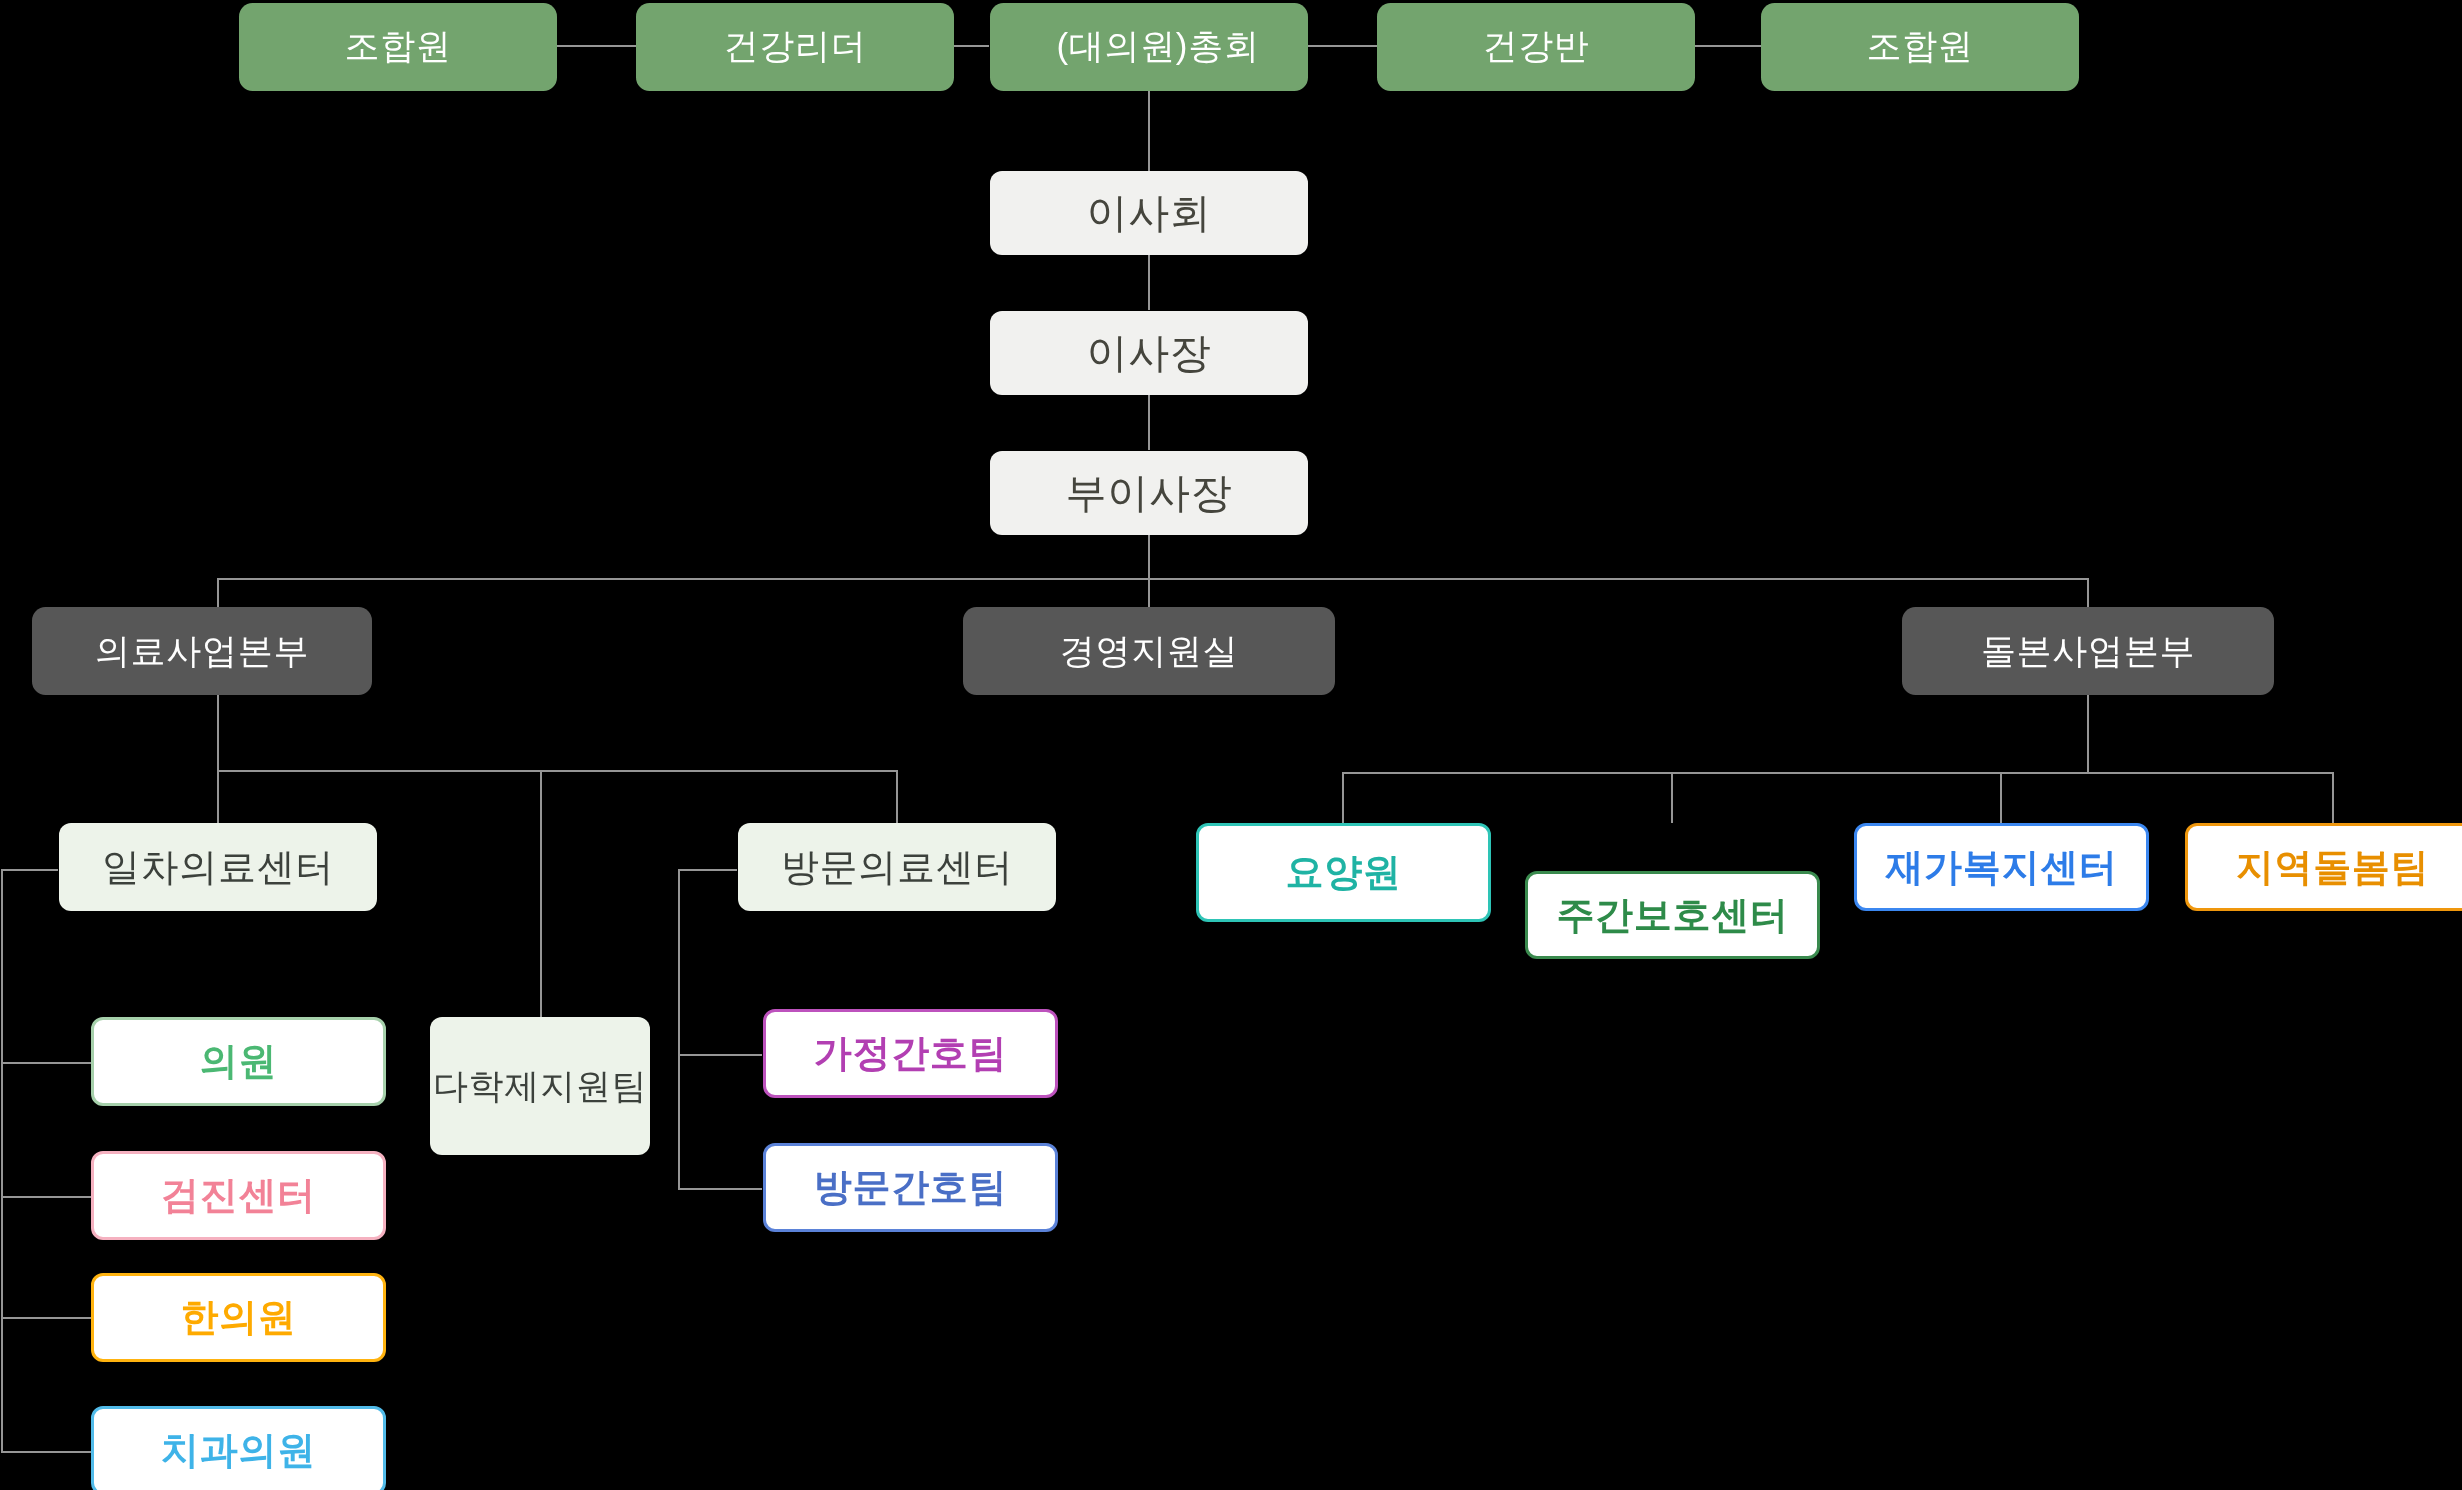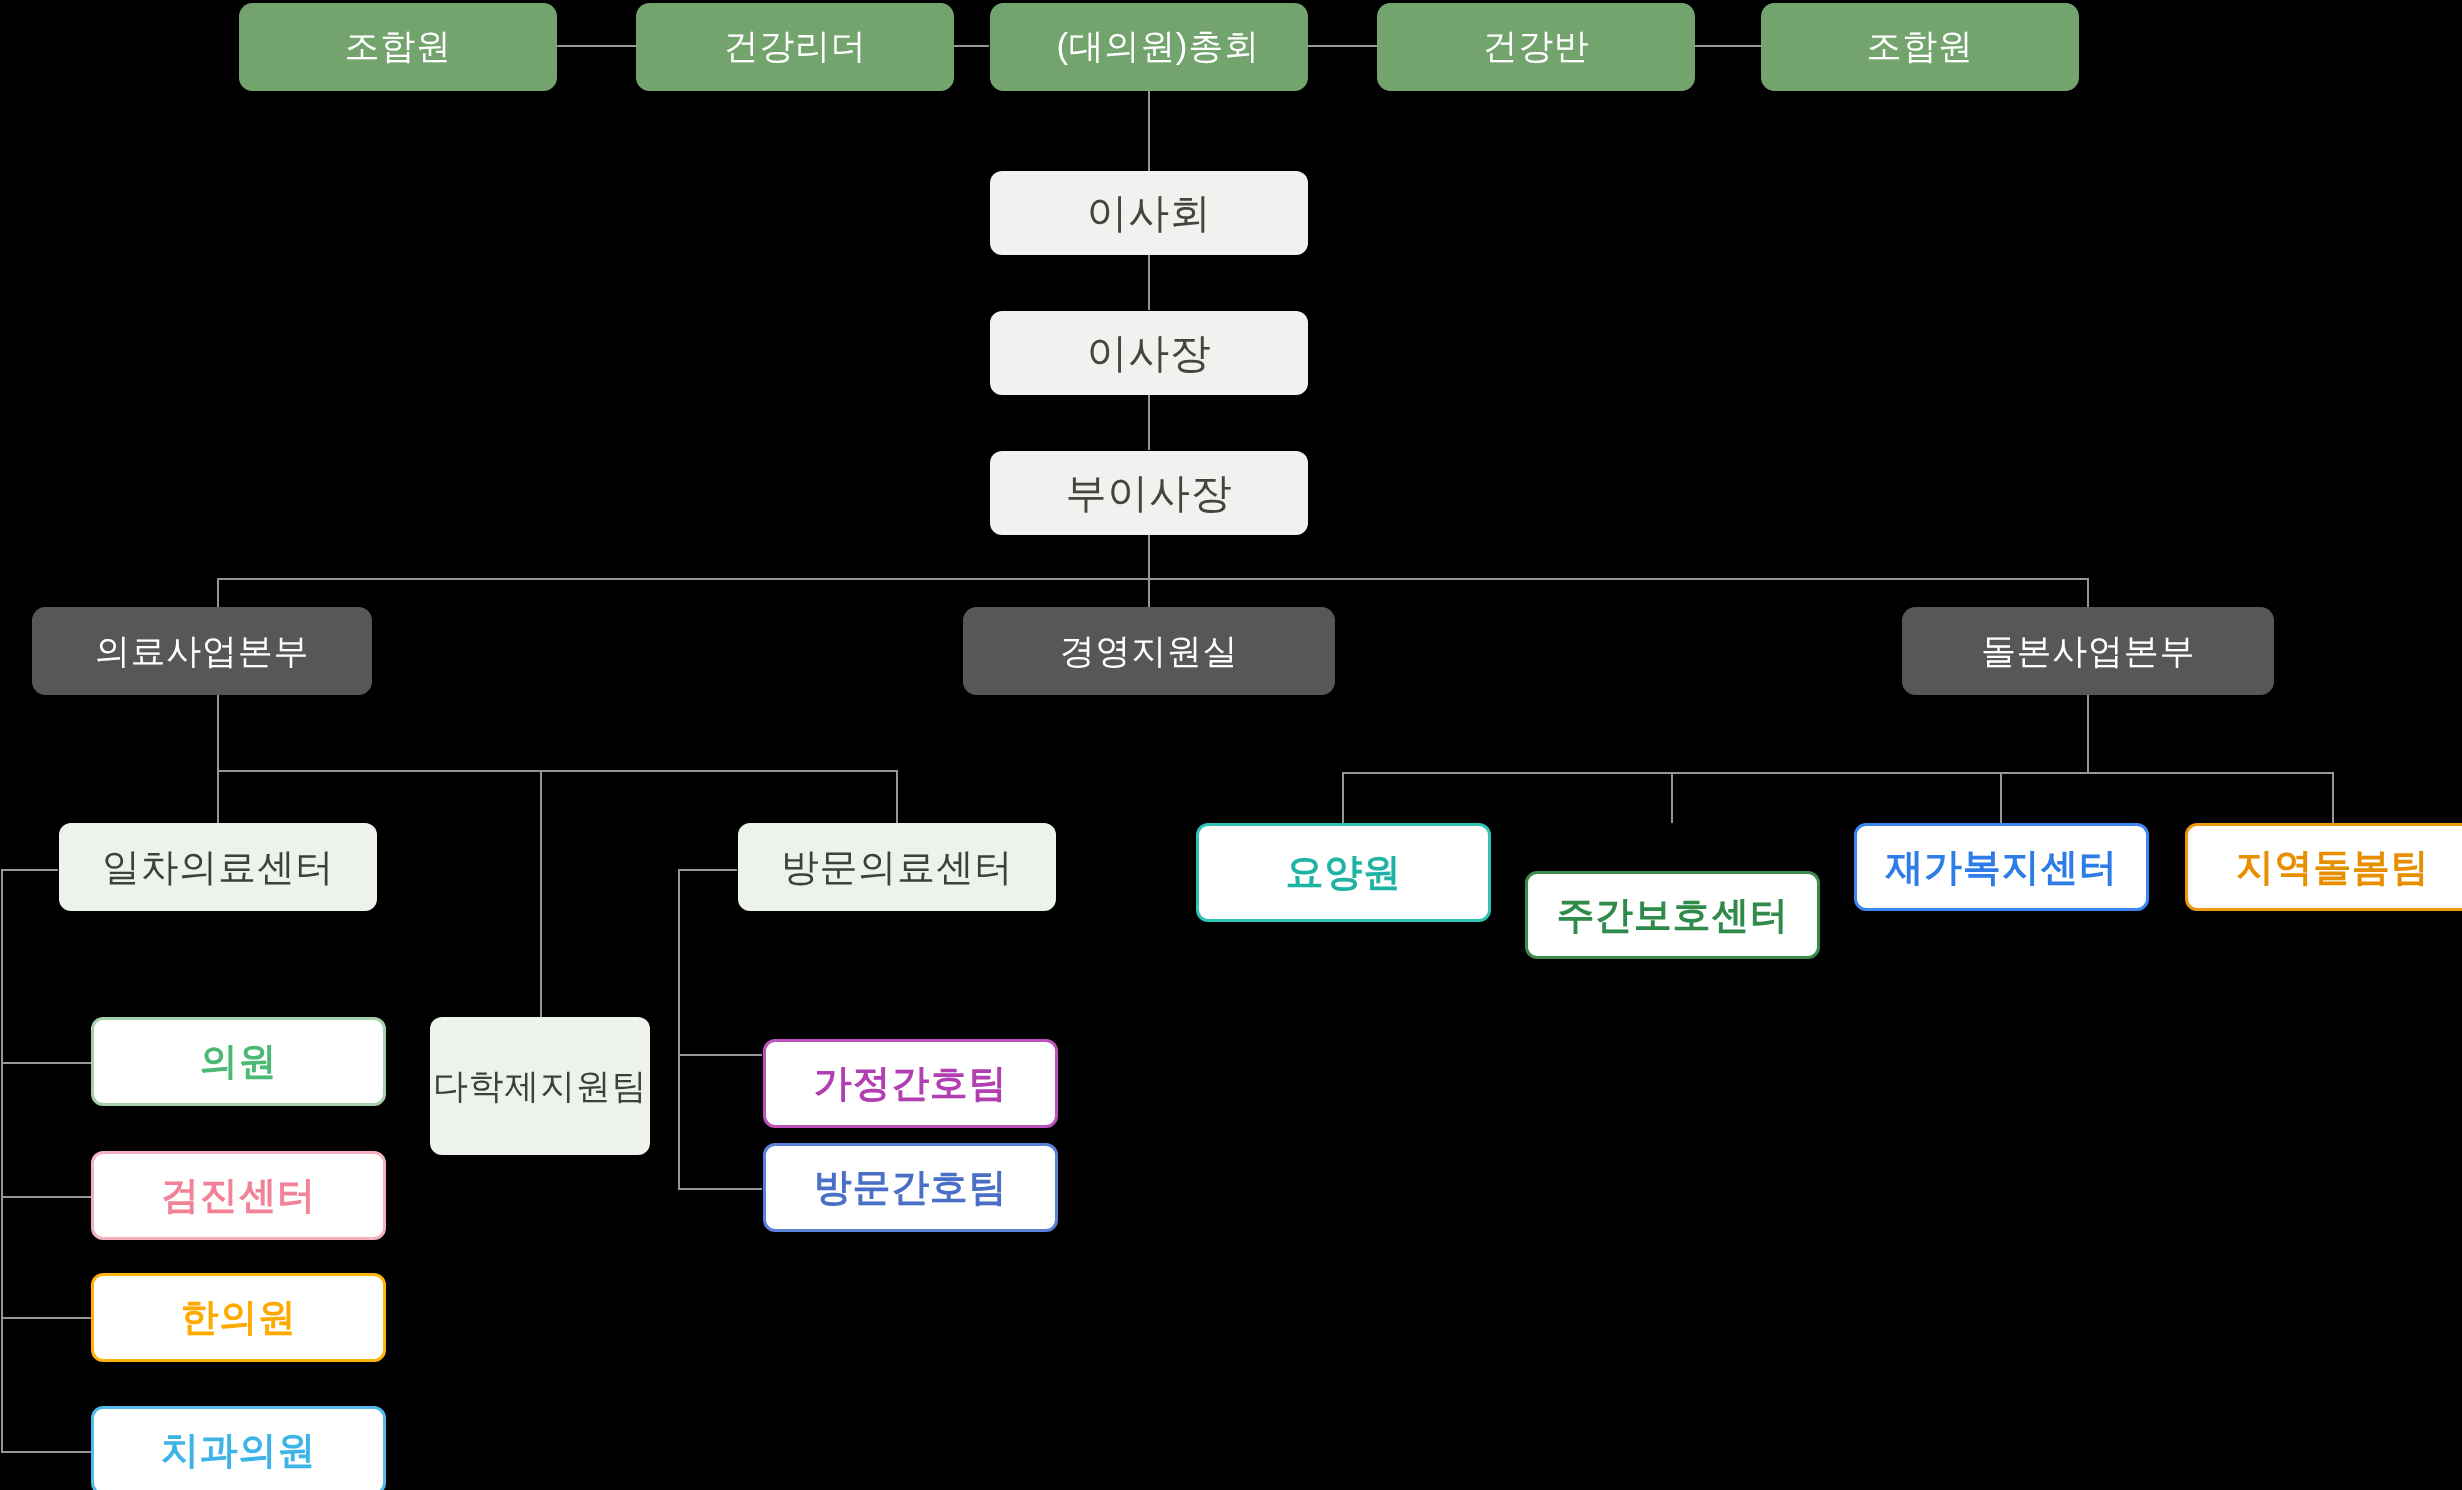--- a/index.html
+++ b/index.html
@@ -119,21 +119,21 @@
   <div class="node center-node multi-node" style="left: 430px; top: 1017px; width: 220px; height: 138px; background-color: rgb(237, 243, 234); color: rgb(60, 65, 60);">
     <span>다학제</span>
     <span>지원팀</span>
   </div>
 
   <div class="node leaf-node" style="left: 91px; top: 1017px; width: 295px; height: 89px; color: rgb(75, 184, 115); border-color: rgb(166, 208, 171);">의원</div>
   <div class="node leaf-node" style="left: 91px; top: 1151px; width: 295px; height: 89px; color: rgb(242, 130, 151); border-color: rgb(245, 177, 192);">검진센터</div>
   <div class="node leaf-node" style="left: 91px; top: 1273px; width: 295px; height: 89px; color: rgb(254, 170, 0); border-color: rgb(255, 179, 15);">한의원</div>
   <div class="node leaf-node" style="left: 91px; top: 1406px; width: 295px; height: 89px; color: rgb(62, 179, 232); border-color: rgb(81, 187, 233);">치과의원</div>
 
-  <div class="node leaf-node" style="left: 763px; top: 1039px; width: 295px; height: 89px; color: rgb(178, 63, 178); border-color: rgb(189, 82, 189);">가정간호팀</div>
+  <div class="node leaf-node" style="left: 763px; top: 1009px; width: 295px; height: 89px; color: rgb(178, 63, 178); border-color: rgb(189, 82, 189);">가정간호팀</div>
   <div class="node leaf-node" style="left: 763px; top: 1143px; width: 295px; height: 89px; color: rgb(74, 111, 198); border-color: rgb(91, 130, 216);">방문간호팀</div>
 
   <div class="node leaf-node" style="left: 1196px; top: 823px; width: 295px; height: 99px; color: rgb(31, 179, 164); border-color: rgb(46, 196, 182);">요양원</div>
   <div class="node leaf-node" style="left: 1525px; top: 823px; width: 295px; height: 88px; color: rgb(46, 139, 73); border-color: rgb(58, 138, 78); margin-top: 48px;">주간보호센터</div>
   <div class="node leaf-node" style="left: 1854px; top: 823px; width: 295px; height: 88px; color: rgb(45, 124, 232); border-color: rgb(59, 135, 240);">재가복지센터</div>
   <div class="node leaf-node" style="left: 2185px; top: 823px; width: 295px; height: 88px; color: rgb(232, 143, 0); border-color: rgb(239, 151, 13);">지역돌봄팀</div>
 
 </div>
 
 

